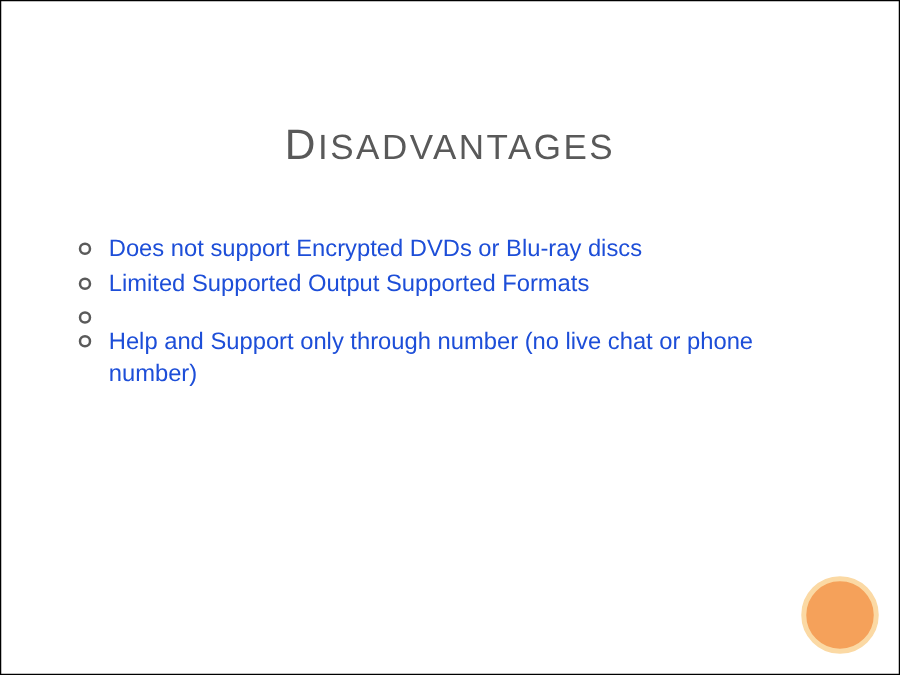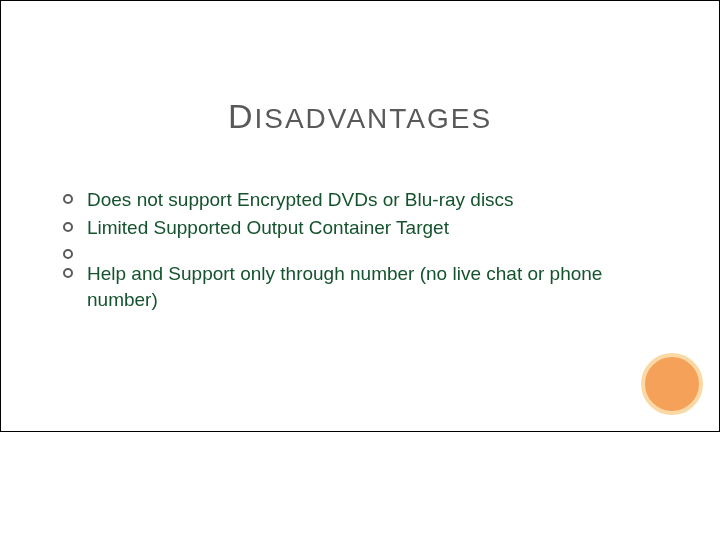--- a/index.html
+++ b/index.html
@@ -5,21 +5,21 @@
   * { margin: 0; padding: 0; box-sizing: border-box; }
   html, body { width: 720px; height: 540px; }
   body {
     background: #fff;
     font-family: Arial, Helvetica, sans-serif;
     position: relative;
     overflow: hidden;
   }
   .slide {
     width: 720px;
-    height: 432px;
+    height: 540px;
     position: relative;
     border: 1px solid #000;
   }
   .title {
     position: absolute;
     top: 96px;
     left: 0;
     width: 100%;
     text-align: center;
     font-size: 28px;
@@ -46,21 +46,21 @@
     flex: 0 0 auto;
     width: 10px;
     height: 10px;
     border: 2px solid #5a5a5a;
     border-radius: 50%;
     margin-top: 7px;
     margin-right: 14px;
   }
   .bullet-text {
     font-size: 19px;
-    color: #14532d;
+    color: #1d4ed8;
     line-height: 1.35;
   }
   .corner-circle {
     position: absolute;
     right: 16px;
     bottom: 16px;
     width: 62px;
     height: 62px;
     border-radius: 50%;
     background: #f5a15a;
@@ -76,21 +76,21 @@
     <span class="first">D</span><span>ISADVANTAGES</span>
   </div>
 
   <div class="content">
     <div class="bullet-row">
       <span class="bullet-icon"></span>
       <span class="bullet-text">Does not support Encrypted DVDs or Blu-ray discs</span>
     </div>
     <div class="bullet-row">
       <span class="bullet-icon"></span>
-      <span class="bullet-text">Limited Supported Output Container Target</span>
+      <span class="bullet-text">Limited Supported Output Supported Formats</span>
     </div>
     <div class="bullet-row">
       <span class="bullet-icon"></span>
     </div>
     <div class="bullet-row">
       <span class="bullet-icon"></span>
       <span class="bullet-text">Help and Support only through number (no live chat or phone number)</span>
     </div>
   </div>
 

